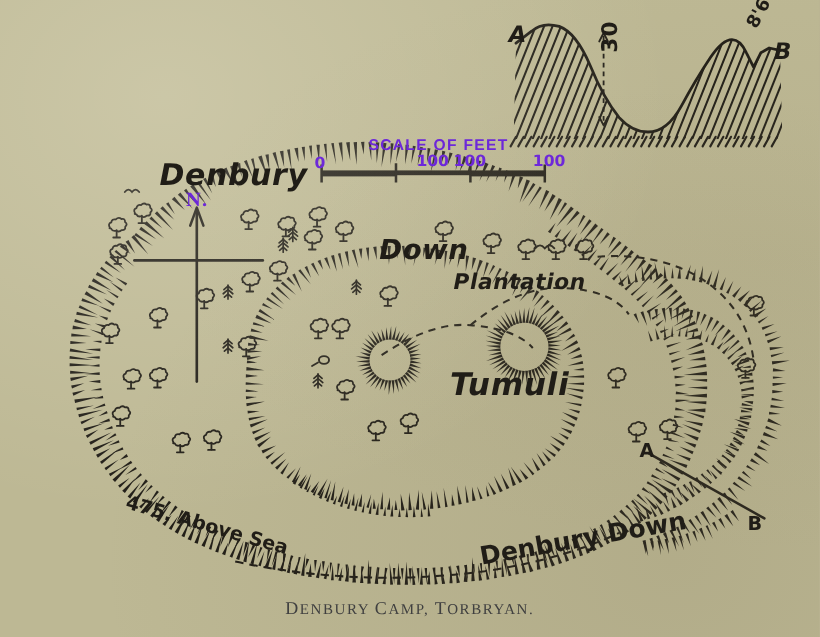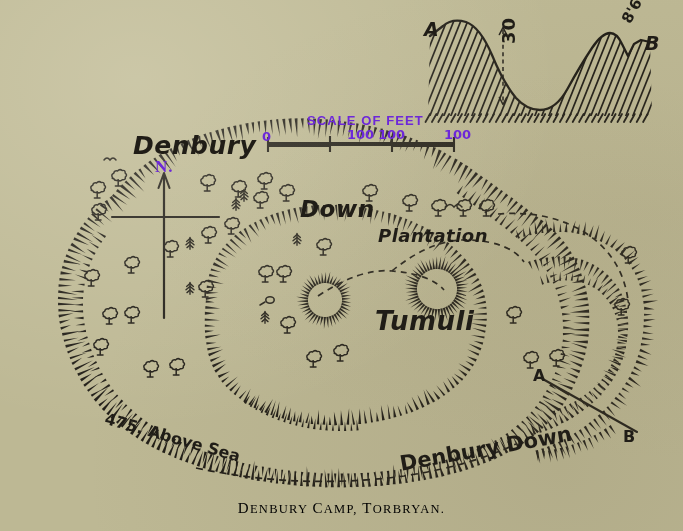--- a/index.html
+++ b/index.html
@@ -43,40 +43,40 @@
   
   #caption {
     position: absolute;
     left: 0;
     top: 500px;
     width: 683px;
     text-align: center;
     font-family: "Liberation Serif", serif;
     font-size: 12.5px;
     letter-spacing: 1.3px;
-    color: #000000;
+    color: #404040;
   }
   #caption .sc {
     font-size: 15px;
   }
   
   .hand {
     font-family: "DejaVu Sans", sans-serif;
     font-style: italic;
     font-weight: 700;
     color: #201d17;
     letter-spacing: 0.5px;
   }
   .blockhand {
     font-family: "DejaVu Sans", sans-serif;
     font-weight: 700;
     color: #201d17;
   }
   #lbl-denbury   { left: 133px; top: 131px; font-size: 25px; }
-  #lbl-down      { left: 300px; top: 196px; font-size: 23px; }
+  #lbl-down      { left: 316px; top: 196px; font-size: 23px; }
   #lbl-plantation{ left: 378px; top: 225px; font-size: 18px; }
   #lbl-tumuli    { left: 375px; top: 306px; font-size: 26px; }
   #lbl-north     { left: 155px; top: 157px; font-size: 17px; font-style: normal;
                    font-family: "Liberation Serif", serif; font-weight: 700; letter-spacing: 1px;}
   #lbl-abovesea  { left: 108px; top: 409px; font-size: 16px;
                    transform: rotate(16deg); transform-origin: left top; }
   #lbl-denburydown { left: 398px; top: 452px; font-size: 21px;
                    transform: rotate(-10deg); transform-origin: left top; }
   #lbl-secA-map  { left: 533px; top: 366px; font-size: 16px; }
   #lbl-secB-map  { left: 623px; top: 427px; font-size: 16px; }

